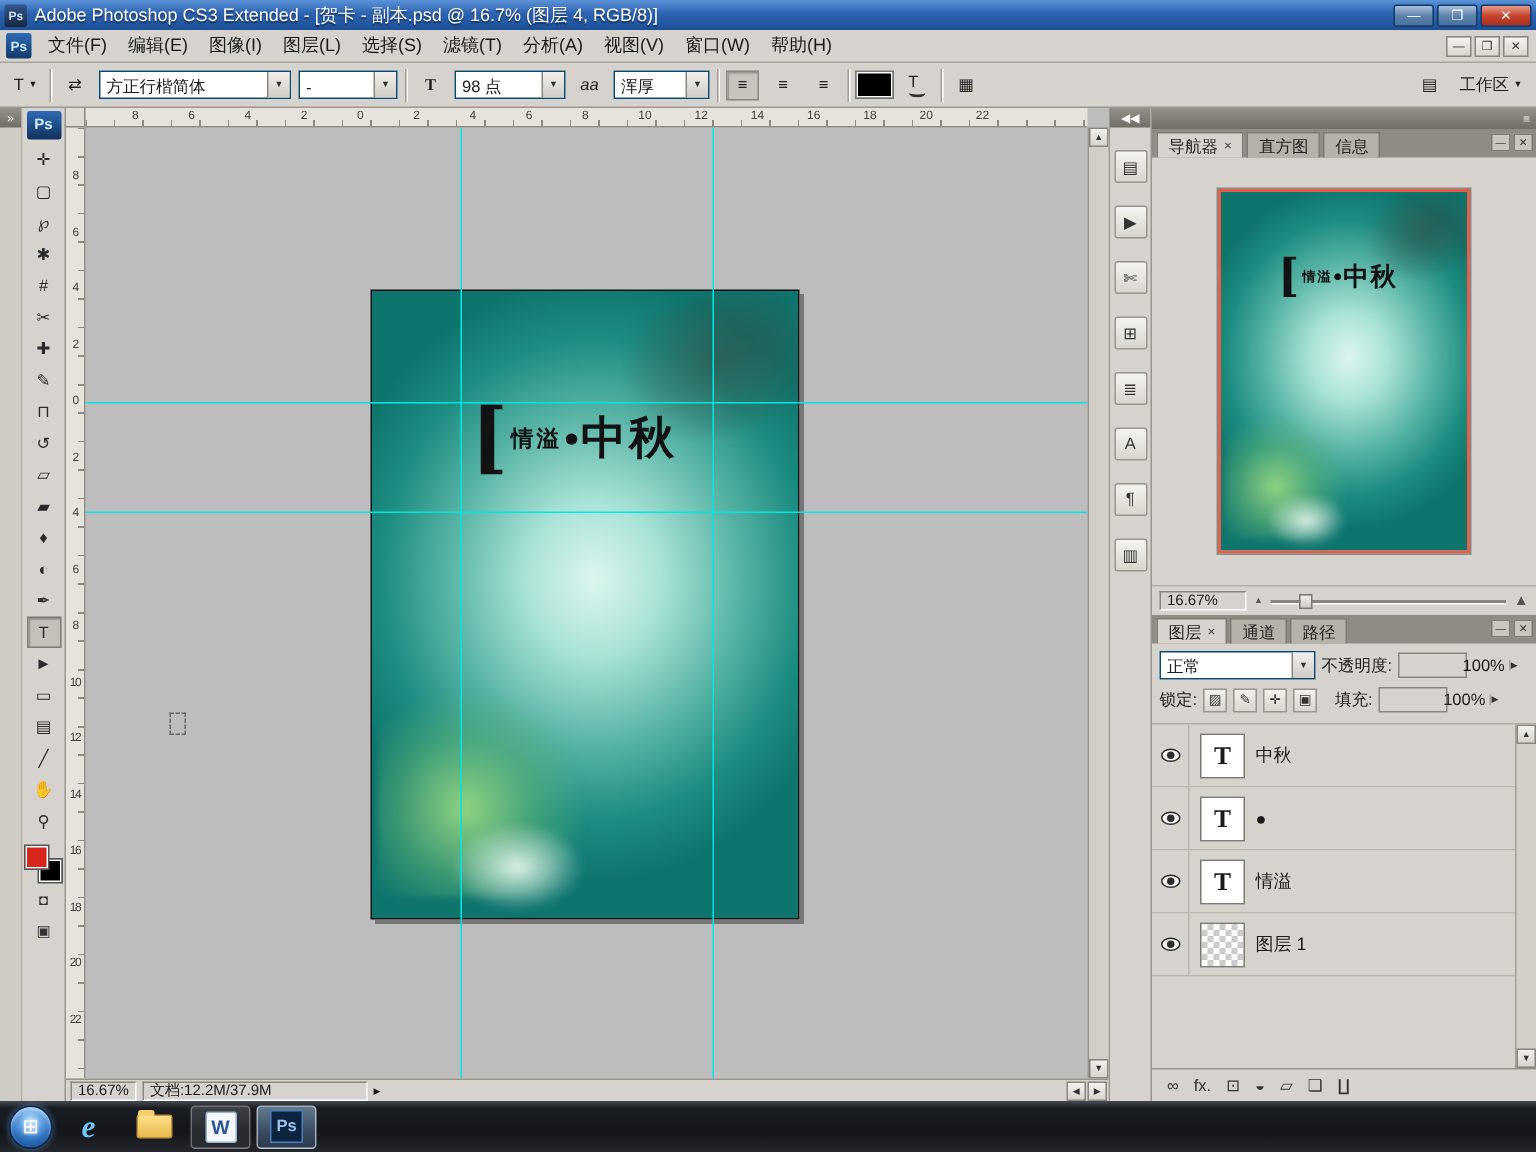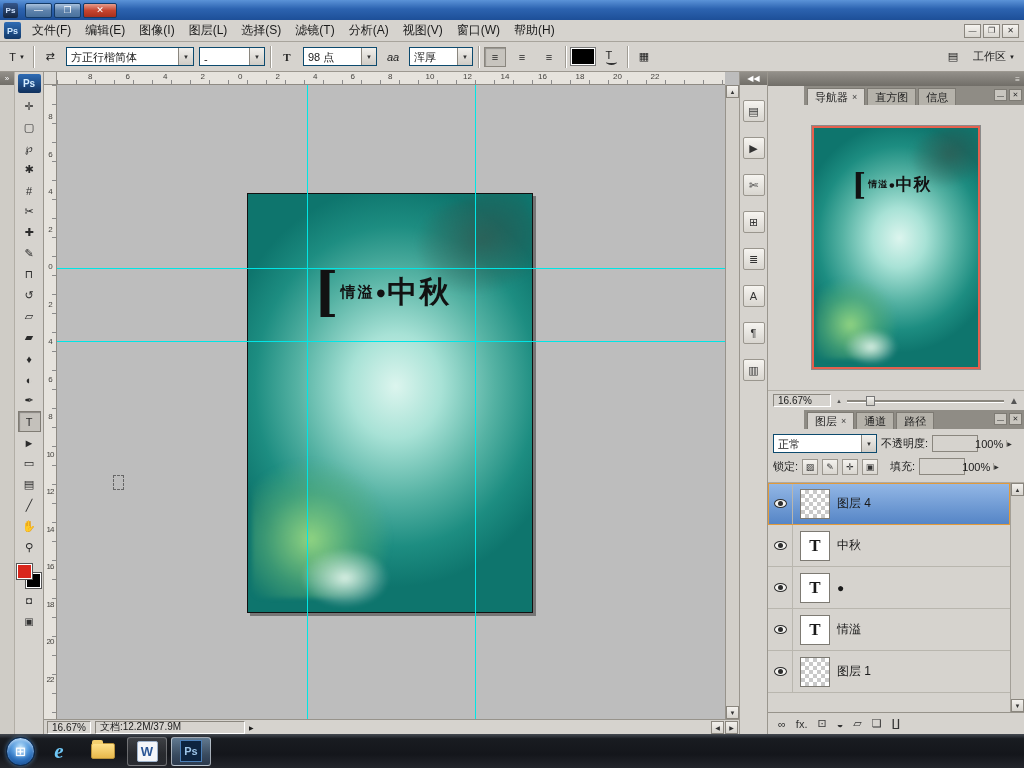--- a/index.html
+++ b/index.html
@@ -104,21 +104,21 @@
   
   .right-strip { width:28px; background:#d6d3ce; border-left:1px solid #9a968e; display:flex; flex-direction:column; align-items:center; }
   .right-strip .strip-head { width:100%; }
   .strip-btn { width:22px; height:22px; margin-top:15px; border:1px solid #9a968e; border-radius:2px; background:linear-gradient(#f6f4f0,#d8d5cf);
     display:flex; align-items:center; justify-content:center; font-size:11px; color:#333; }
 
   
   .right-panels { width:257px; background:#d6d3ce; border-left:1px solid #9a968e; display:flex; flex-direction:column; }
   .dock-top { height:14px; background:linear-gradient(#93908a,#716e68); display:flex; align-items:center; justify-content:flex-end; padding-right:4px;
     color:#e8e6e1; font-size:8px; }
-  .tabstrip { height:19px; background:#8f8c85; display:flex; align-items:flex-end; padding:2px 2px 0 3px; gap:2px; position:relative; flex:none;margin-left:36px; }
+  .tabstrip { height:19px; background:#8f8c85; display:flex; align-items:flex-end; padding:2px 2px 0 3px; gap:2px; position:relative; flex:none; }
   .tab { height:17px; padding:0 7px; background:#b5b2aa; border:1px solid #7d7a73; border-bottom:none; font-size:11px; color:#222;
     display:flex; align-items:center; gap:4px; }
   .tab.active { background:#d6d3ce; }
   .tab .x { font-size:9px; color:#444; }
   .panel-minis { position:absolute; right:2px; top:3px; display:flex; gap:2px; }
   .pmini { width:13px; height:12px; border:1px solid #7d7a73; background:#c9c6bf; font-size:7px; color:#333;
     display:flex; align-items:center; justify-content:center; }
 
   .nav-body { height:285px; display:flex; align-items:center; justify-content:center; }
   .nav-card { width:168px; height:243px; position:relative; border:2px solid #e4604e; outline:1px solid #8a8a8a; overflow:hidden;
@@ -187,20 +187,21 @@
   .tray-sq.ico2 { background:linear-gradient(#ff6a5e,#c41e12); position:relative; }
   .tray-sq.ico2::after { content:''; position:absolute; left:4px; top:4px; width:6px; height:6px; background:#fff; border-radius:50%; }
   .clock { text-align:right; font-size:11px; line-height:1.25; text-shadow:0 1px 1px #000; }
   .show-desktop { width:11px; height:34px; margin-left:7px; border-left:1px solid #787c83; background:linear-gradient(#3e4148,#1d1f24); }
 </style>
 </head>
 <body>
 
 <div class="titlebar">
   <span class="app-ico">Ps</span>
+  <span class="title">Adobe Photoshop CS3 Extended - [贺卡 - 副本.psd @ 16.7% (图层 4, RGB/8)]</span>
   <span class="winbtn">—</span>
   <span class="winbtn">❐</span>
   <span class="winbtn close">✕</span>
 </div>
 
 <div class="menubar">
   <span class="docico">Ps</span>
   <span class="menu-item">文件(F)</span>
   <span class="menu-item">编辑(E)</span>
   <span class="menu-item">图像(I)</span>
@@ -472,27 +473,20 @@
         <span style="margin-left:8px">填充:</span>
         <span class="valbox">
           <span class="v">100%</span>
           <span class="pop">▶</span>
         </span>
       </div>
     </div>
 
     <div class="layers-list">
       <div class="layer-rows">
-        <div class="layer-row selected">
-          <span class="eye-cell">
-              <span class="eye"></span>
-            </span>
-          <span class="thumb checker"></span>
-          <span class="layer-name">图层 4</span>
-        </div>
         <div class="layer-row">
           <span class="eye-cell">
               <span class="eye"></span>
             </span>
           <span class="thumb">T</span>
           <span class="layer-name">中秋</span>
         </div>
         <div class="layer-row">
           <span class="eye-cell">
               <span class="eye"></span>

